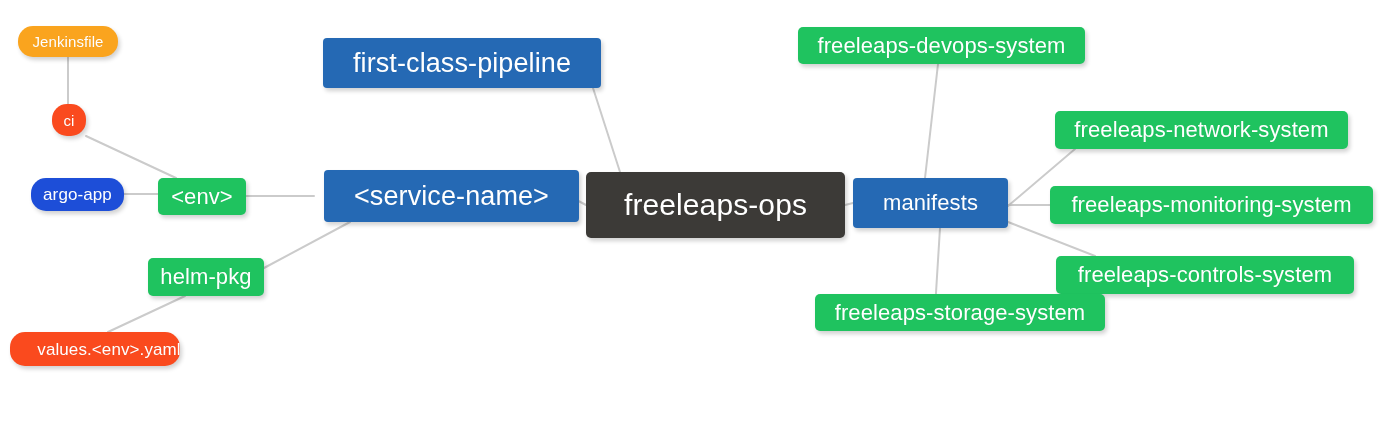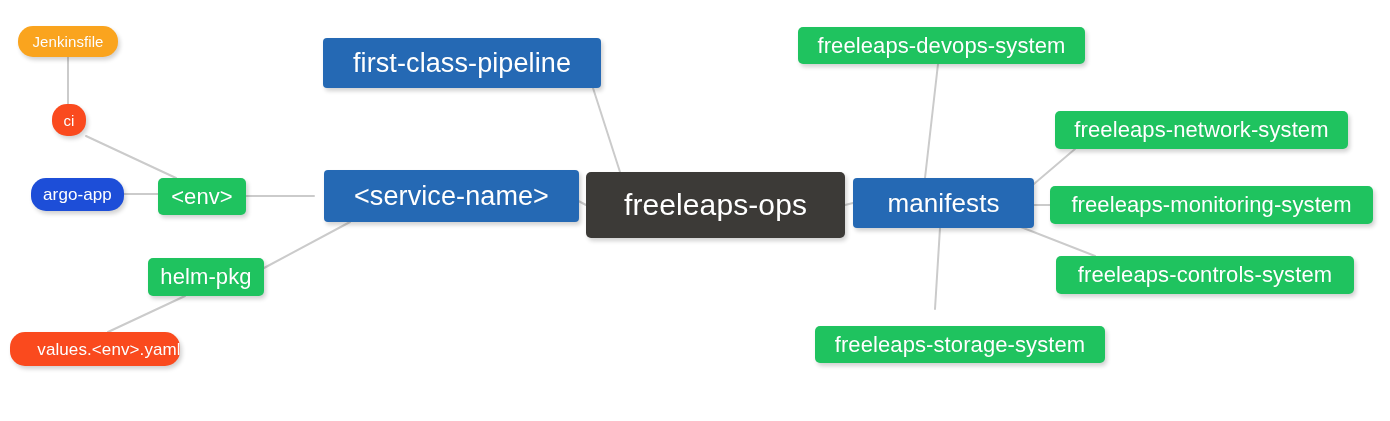--- a/index.html
+++ b/index.html
@@ -65,27 +65,27 @@
       <line x1="185" y1="296" x2="108" y2="332" stroke="#cbcbcb" stroke-width="2" stroke-linecap="round"></line>
       <line x1="925" y1="178" x2="938" y2="64" stroke="#cbcbcb" stroke-width="2" stroke-linecap="round"></line>
       <line x1="1008" y1="206" x2="1075" y2="149" stroke="#cbcbcb" stroke-width="2" stroke-linecap="round"></line>
       <line x1="1008" y1="205" x2="1050" y2="205" stroke="#cbcbcb" stroke-width="2" stroke-linecap="round"></line>
       <line x1="1008" y1="222" x2="1095" y2="256" stroke="#cbcbcb" stroke-width="2" stroke-linecap="round"></line>
       <line x1="940" y1="228" x2="935" y2="309" stroke="#cbcbcb" stroke-width="2" stroke-linecap="round"></line>
     </svg>
   <div id="node-layer">
       <div class="node node-root" style="left: 586px; top: 172px; width: 259px; height: 66px; background: rgb(60, 58, 55); font-size: 30px;">freeleaps-ops</div>
       <div class="node node-lvl1" style="left: 324px; top: 170px; width: 255px; height: 52px; background: rgb(37, 105, 180); font-size: 27px;">&lt;service-name&gt;</div>
-      <div class="node node-lvl1" style="left: 853px; top: 178px; width: 181px; height: 50px; background: rgb(37, 105, 180); font-size: 26px;">manifests</div>
+      <div class="node node-lvl1" style="left: 853px; top: 178px; width: 155px; height: 50px; background: rgb(37, 105, 180); font-size: 22px;">manifests</div>
       <div class="node node-lvl1" style="left: 323px; top: 38px; width: 278px; height: 50px; background: rgb(37, 105, 180); font-size: 27px;">first-class-pipeline</div>
       <div class="node node-lvl2" style="left: 158px; top: 178px; width: 88px; height: 37px; background: rgb(31, 195, 95); font-size: 22px; text-align: right;">&lt;env&gt;</div>
       <div class="node node-lvl2" style="left: 148px; top: 258px; width: 116px; height: 38px; background: rgb(31, 195, 95); font-size: 22px;">helm-pkg</div>
       <div class="node node-lvl3" style="left: 52px; top: 104px; width: 34px; height: 32px; background: rgb(250, 74, 30); font-size: 15px;">ci</div>
       <div class="node node-lvl3" style="left: 18px; top: 26px; width: 100px; height: 31px; background: rgb(250, 164, 30); font-size: 15px;">Jenkinsfile</div>
       <div class="node node-lvl3" style="left: 31px; top: 178px; width: 93px; height: 33px; background: #1d4ed8; font-size: 17px;">argo-app</div>
       <div class="node node-lvl3" style="left: 10px; top: 332px; width: 170px; height: 34px; background: rgb(250, 74, 30); font-size: 17px; padding-left: 40px;">values.&lt;env&gt;.yaml</div>
       <div class="node node-lvl2" style="left: 798px; top: 27px; width: 287px; height: 37px; background: rgb(31, 195, 95); font-size: 22px;">freeleaps-devops-system</div>
       <div class="node node-lvl2" style="left: 1055px; top: 111px; width: 293px; height: 38px; background: rgb(31, 195, 95); font-size: 22px;">freeleaps-network-system</div>
       <div class="node node-lvl2" style="left: 1050px; top: 186px; width: 323px; height: 38px; background: rgb(31, 195, 95); font-size: 22px;">freeleaps-monitoring-system</div>
       <div class="node node-lvl2" style="left: 1056px; top: 256px; width: 298px; height: 38px; background: rgb(31, 195, 95); font-size: 22px;">freeleaps-controls-system</div>
-      <div class="node node-lvl2" style="left: 815px; top: 326px; width: 290px; height: 37px; background: rgb(31, 195, 95); font-size: 22px;">freeleaps-storage-system</div>
+      <div class="node node-lvl2" style="left: 815px; top: 294px; width: 290px; height: 37px; background: rgb(31, 195, 95); font-size: 22px;">freeleaps-storage-system</div>
     </div>
 </div>
 
 </body></html>

